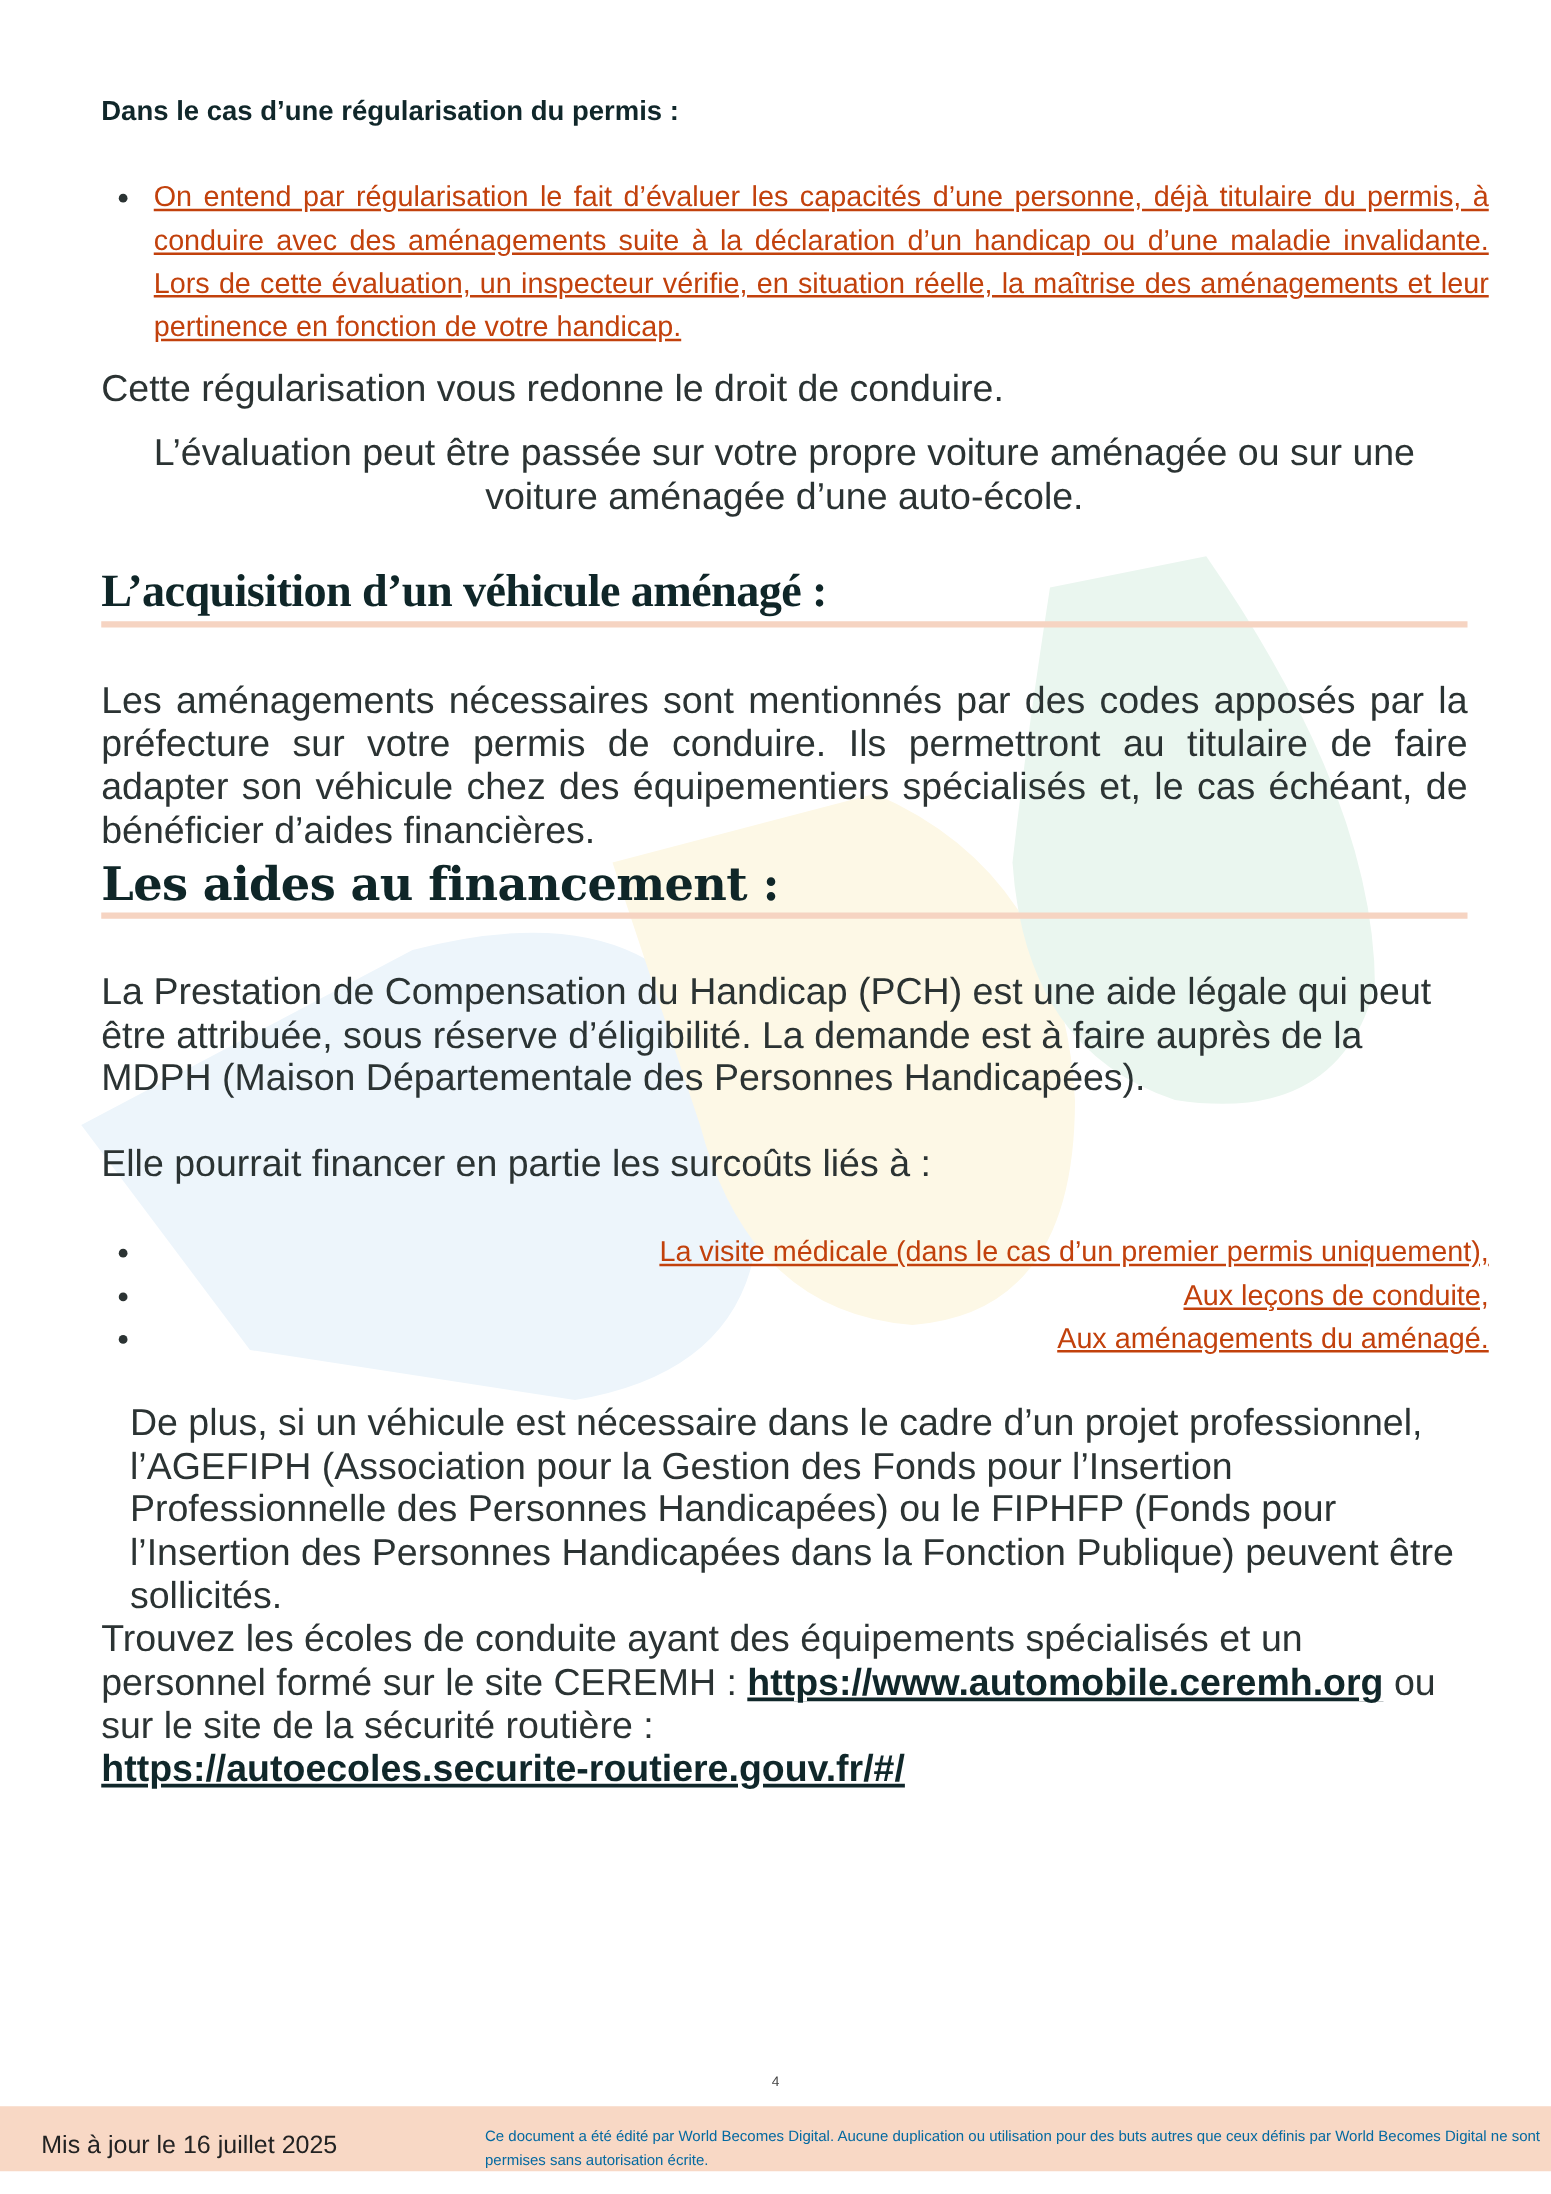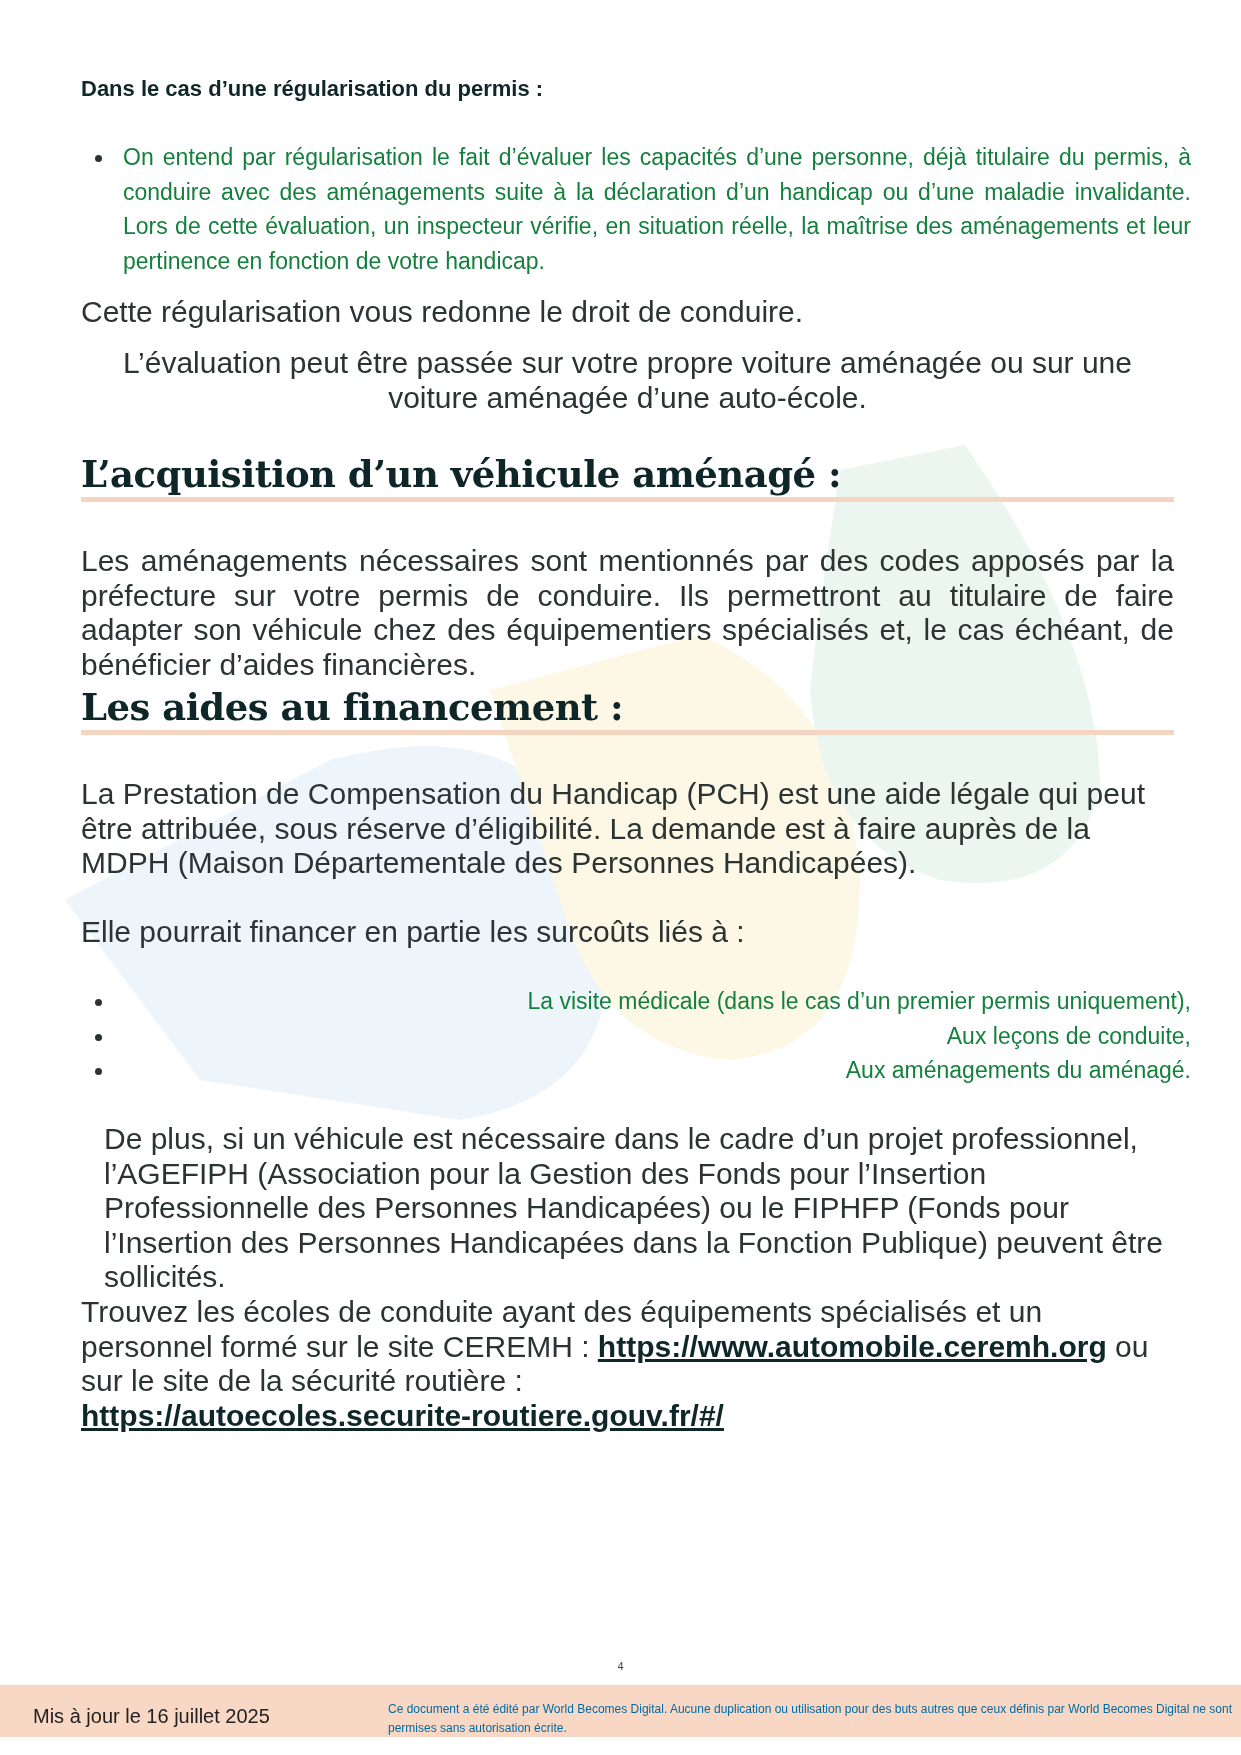--- a/index.html
+++ b/index.html
@@ -13,21 +13,21 @@
   .subhead {
     position: absolute; top: 76px; left: 0;
     font-size: 22px; font-weight: bold; color: #10272a;
   }
   .p {
     position: absolute; left: 0; width: 1093px;
     font-size: 30px; line-height: 34.5px; color: #2b3333;
   }
   .just { text-align: justify; text-align-last: left; }
   ul.bul { list-style: none; margin: 0; padding: 0; position: absolute; left: 0; width: 1110px; }
-  ul.bul li { position: relative; padding-left: 42px; font-size: 23px; line-height: 34.5px; color: #15803d; }
+  ul.bul li { position: relative; padding-left: 42px; font-size: 23px; line-height: 34.5px; color: #c2410c; text-decoration: underline; }
   ul.bul li .dot {
     position: absolute; left: 14px; top: 15px; width: 7px; height: 7px; border-radius: 50%; background: #2b3333;
   }
   .h2 {
     position: absolute; left: 0;
     font-family: "DejaVu Serif", "Liberation Serif", serif; font-weight: bold;
     font-size: 37px; color: #0f2628; letter-spacing: -0.5px;
   }
   .rule { position: absolute; left: 0; width: 1093px; height: 5px; background: #f6d4c2; }
   a.link { color: #10272a; font-weight: bold; text-decoration: underline; }
@@ -52,21 +52,21 @@
 <div class="page">
   <div class="subhead">Dans le cas d’une régularisation du permis :</div>
 
   <ul class="bul" style="top:140px;">
     <li class="just"><span class="dot"></span><span>On entend par régularisation le fait d’évaluer les capacités d’une personne, déjà titulaire du permis, à conduire avec des aménagements suite à la déclaration d’un handicap ou d’une maladie invalidante. Lors de cette évaluation, un inspecteur vérifie, en situation réelle, la maîtrise des aménagements et leur pertinence en fonction de votre handicap.</span></li>
   </ul>
 
   <div class="p" style="top:295px;">Cette régularisation vous redonne le droit de conduire.</div>
   <div class="p" style="top:346px;text-align:center;">L’évaluation peut être passée sur votre propre voiture aménagée ou sur une voiture aménagée d’une auto-école.</div>
 
-  <div class="h2" style="top:452px;">L’acquisition d’un véhicule aménagé :</div>
+  <div class="h2" style="top:452px;font-family:Liberation Serif, serif;">L’acquisition d’un véhicule aménagé :</div>
   <div class="rule" style="top:497px;"></div>
   <div class="p just" style="top:544px;">Les aménagements nécessaires sont mentionnés par des codes apposés par la préfecture sur votre permis de conduire. Ils permettront au titulaire de faire adapter son véhicule chez des équipementiers spécialisés et, le cas échéant, de bénéficier d’aides financières.</div>
 
   <div class="h2" style="top:685px;">Les aides au financement :</div>
   <div class="rule" style="top:730px;"></div>
   <div class="p" style="top:777px;">La Prestation de Compensation du Handicap (PCH) est une aide légale qui peut être attribuée, sous réserve d’éligibilité. La demande est à faire auprès de la MDPH (Maison Départementale des Personnes Handicapées).</div>
   <div class="p" style="top:915px;">Elle pourrait financer en partie les surcoûts liés à :</div>
 
   <ul class="bul" style="top:984px;text-align:right;">
     <li><span class="dot"></span><span>La visite médicale (dans le cas d’un premier permis uniquement),</span></li>

